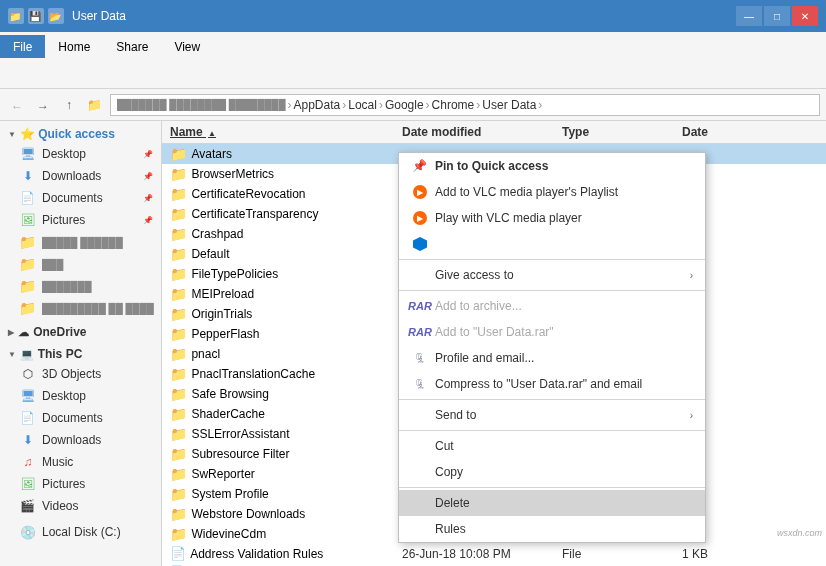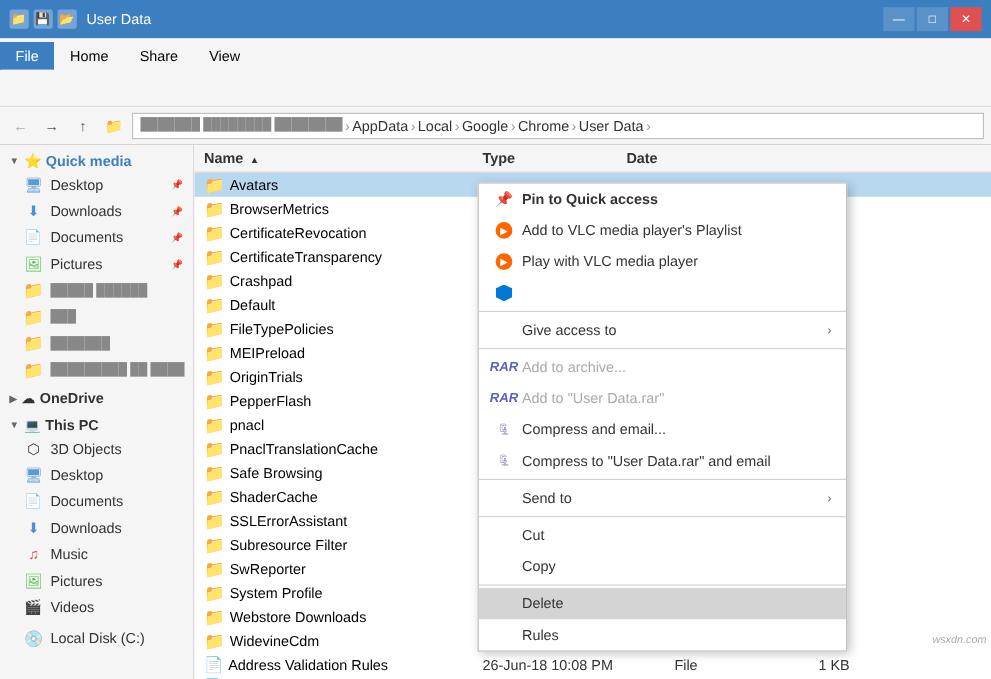--- a/index.html
+++ b/index.html
@@ -141,21 +141,21 @@
       background: #f5f5f5;
       border-bottom: 1px solid #d4d4d4;
       padding: 4px 0;
       font-size: 12px;
       color: #333;
       font-weight: 600;
       position: sticky;
       top: 0;
       z-index: 2;
     }
-    .file-col-name { width: 240px; padding-left: 8px; }
+    .file-col-name { width: 240px; padding-left: 8px; text-decoration: underline; }
     .file-col-date { width: 160px; }
     .file-col-type { width: 120px; }
     .file-col-size { width: 80px; }
     .file-col-sort { font-size: 8px; margin-left: 2px; }
 
     .file-row {
       display: flex;
       align-items: center;
       padding: 2px 0;
       font-size: 12px;
@@ -273,21 +273,21 @@
     </div>
   </div>
 
   <div class="main-layout" style="height: 476px;">
 
     <div class="sidebar">
 
       <div class="sidebar-section">
         <div class="sidebar-header">
           <span class="arrow">▼</span>
-          <span style="color:#3c7fc0; font-size:12px;">⭐ Quick media</span>
+          <span style="color:#3c7fc0; font-size:12px;">⭐ Quick access</span>
         </div>
         <div class="sidebar-item">
           <span class="sidebar-icon icon-desktop">🖥</span>
           <span>Desktop</span>
           <span class="sidebar-pin">📌</span>
         </div>
         <div class="sidebar-item">
           <span class="sidebar-icon" style="color:#4a90d9;">⬇</span>
           <span>Downloads</span>
           <span class="sidebar-pin">📌</span>
@@ -369,20 +369,21 @@
           <span class="sidebar-icon" style="font-size:13px;">💿</span>
           <span>Local Disk (C:)</span>
         </div>
       </div>
 
     </div>
 
     <div class="file-list">
       <div class="file-list-header">
         <div class="file-col-name">Name <span class="file-col-sort">▲</span></div>
+        <div class="file-col-date">Date modified</div>
         <div class="file-col-type">Type</div>
         <div class="file-col-size">Date</div>
       </div>
 
       <div class="file-row selected">
         <div class="file-name-cell"><span style="color:#f0c040; font-size:14px;">📁</span> Avatars</div>
         <div class="file-date-cell"></div>
         <div class="file-type-cell"></div>
         <div class="file-size-cell"></div>
       </div>
@@ -554,21 +555,21 @@
     <div class="ctx-item disabled">
       <span class="ctx-icon">
           <span class="rar-icon">RAR</span>
         </span>
       <span>Add to "User Data.rar"</span>
     </div>
     <div class="ctx-item">
       <span class="ctx-icon">
           <span class="compress-icon">🗜</span>
         </span>
-      <span>Compress and email...</span>
+      <span>Profile and email...</span>
     </div>
     <div class="ctx-item">
       <span class="ctx-icon">
           <span class="compress-icon">🗜</span>
         </span>
       <span>Compress to "User Data.rar" and email</span>
     </div>
     <hr class="ctx-separator">
     <div class="ctx-item">
       <span class="ctx-icon"></span>

